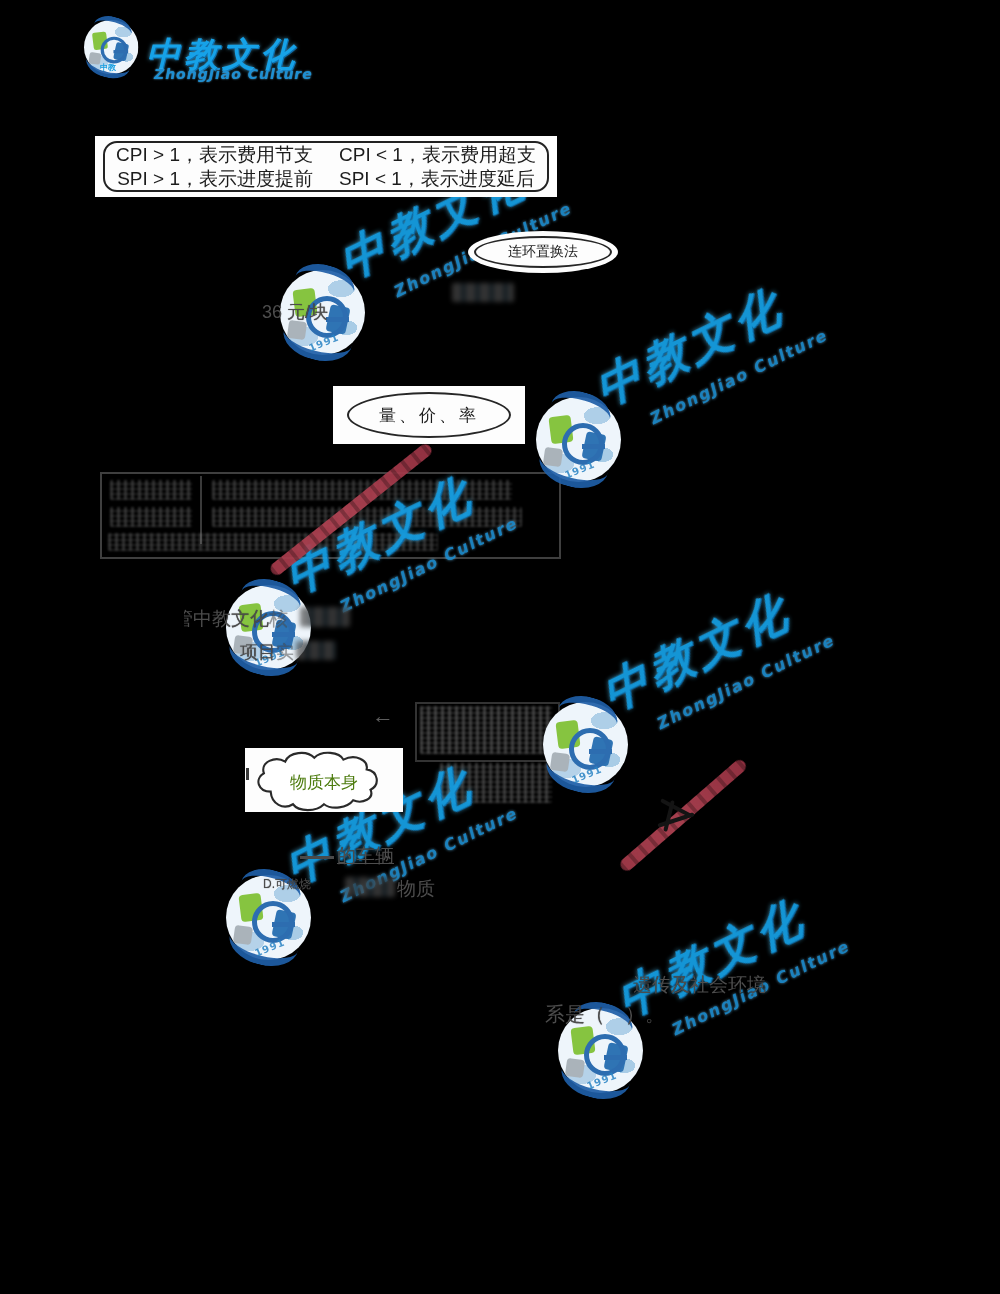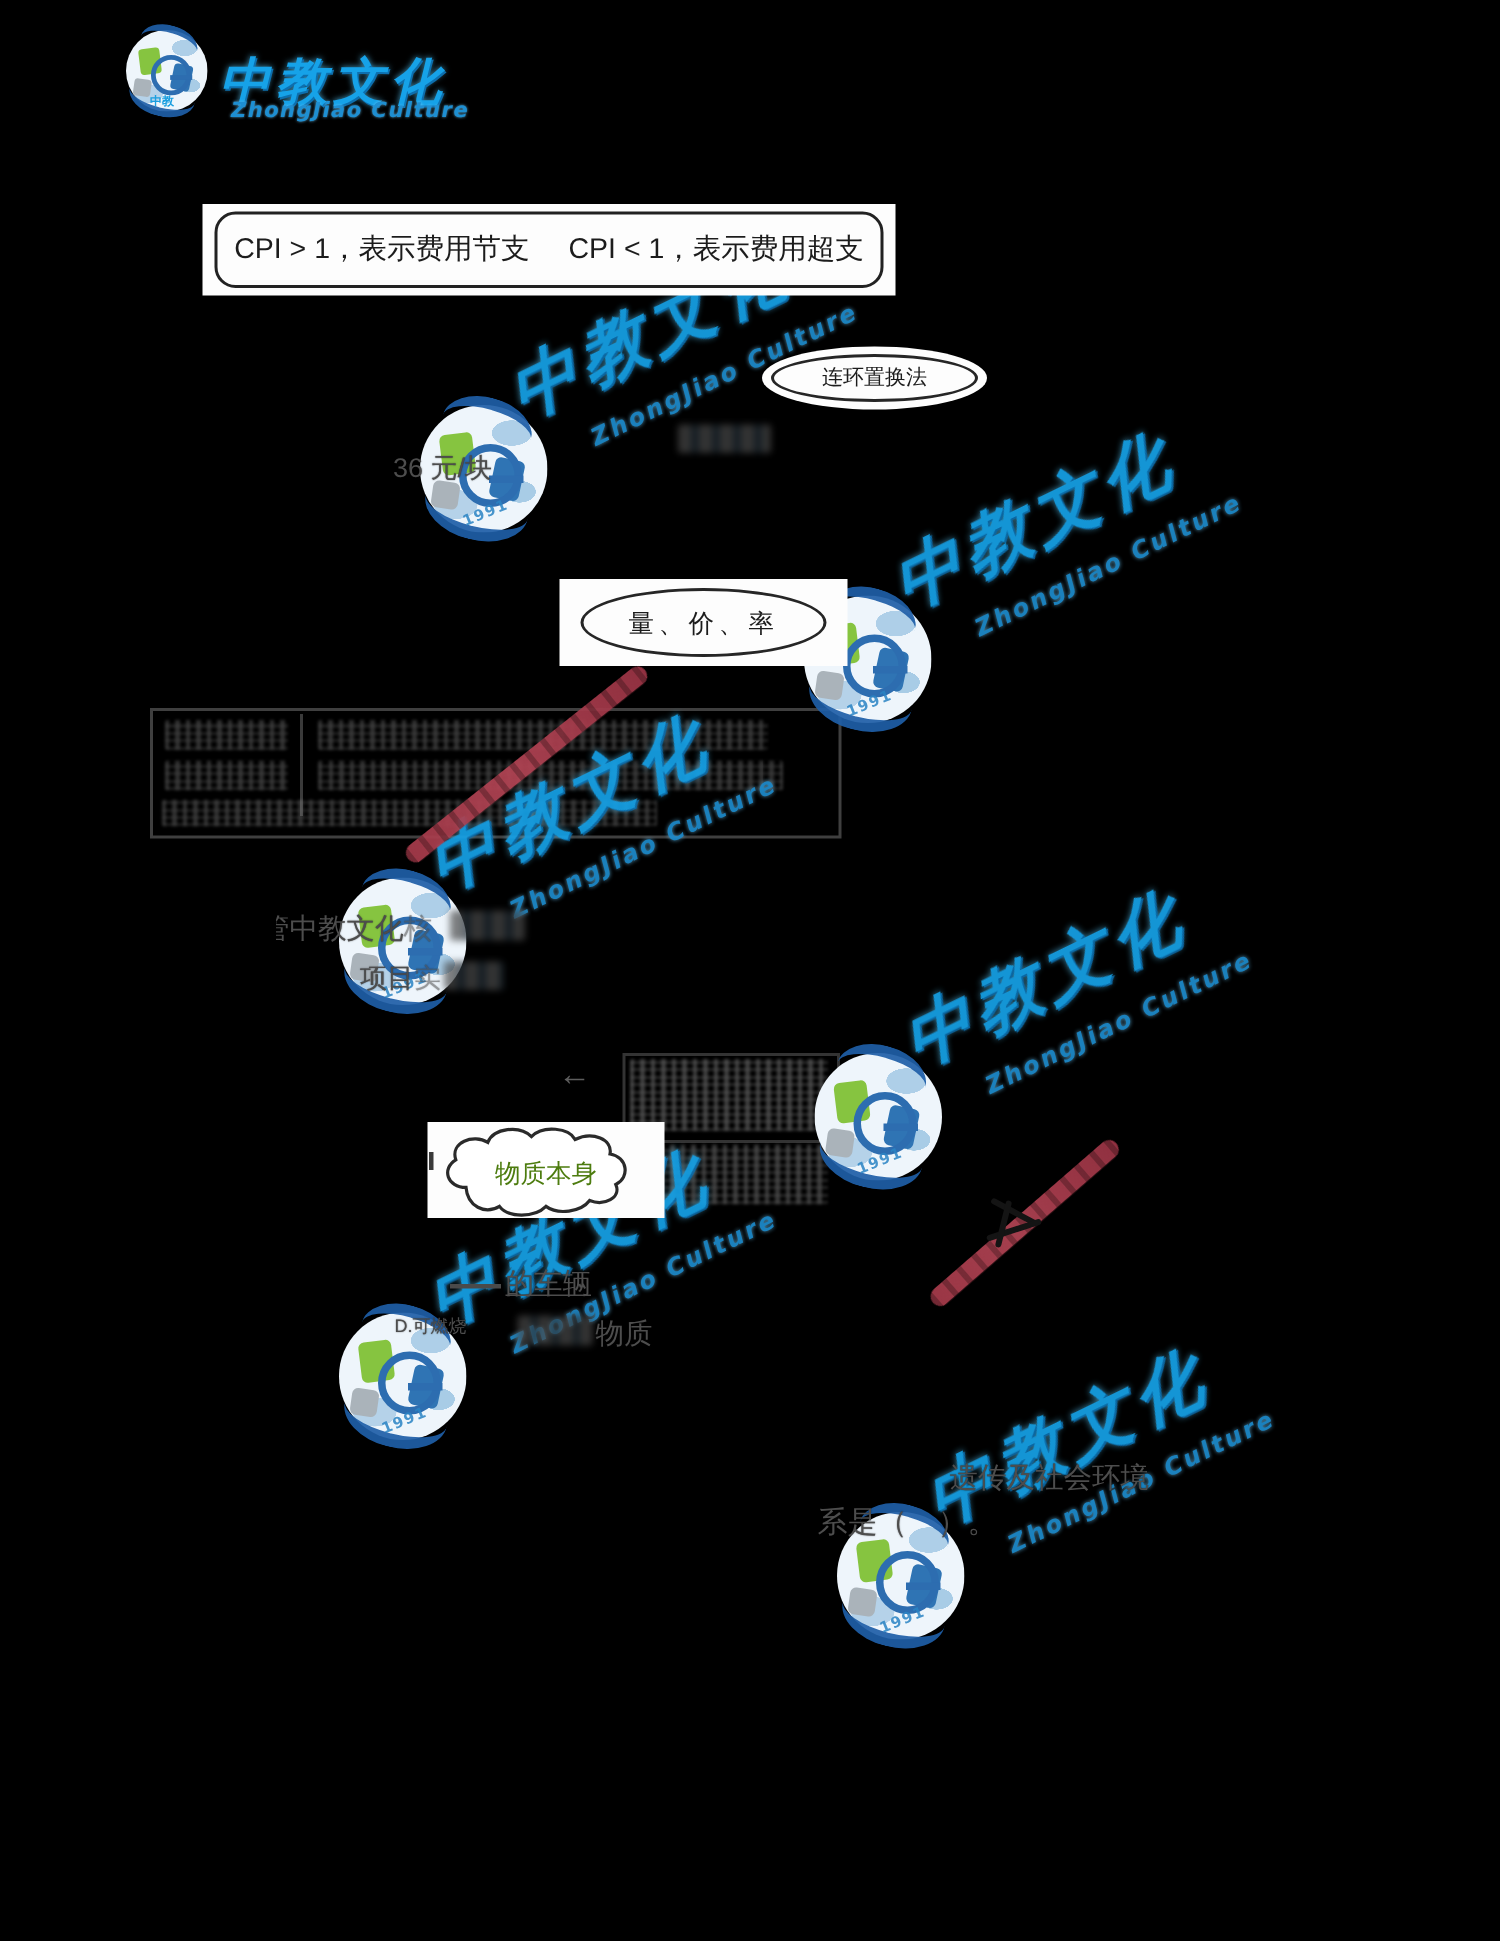--- a/index.html
+++ b/index.html
@@ -36,21 +36,21 @@
     transform:rotate(-22deg);opacity:.85;letter-spacing:1px;}
 
   
   .hdr-big{position:absolute;font:italic 700 34px "DejaVu Sans",sans-serif;color:#16a2e8;
     letter-spacing:4px;text-shadow:1px 1px 0 #0d6fae,0 0 4px rgba(90,205,255,.8);filter:blur(.3px);white-space:nowrap;}
   .hdr-script{position:absolute;font:italic 700 14px "DejaVu Sans",sans-serif;color:#1e8fd2;
     letter-spacing:1px;text-shadow:0 0 2px rgba(110,205,255,.8);white-space:nowrap;}
   .hdr-tiny{position:absolute;font:700 8px "DejaVu Sans",sans-serif;color:#1b9fe0;}
 
   
-  .panel{position:absolute;background:#fdfdfd;z-index:3;margin-left:40px;}
+  .panel{position:absolute;background:#fdfdfd;z-index:3;}
   .roundbox{position:absolute;border:2.5px solid #222;border-radius:14px;
     display:flex;flex-direction:column;justify-content:center;gap:1px;}
   .cpiline{display:flex;justify-content:center;gap:26px;font-size:19px;color:#1c1c1c;line-height:23px;}
   .sqbox{position:absolute;border:2px solid #1f1f1f;font-size:17px;color:#1c1c1c;
     display:flex;align-items:center;justify-content:center;white-space:nowrap;}
   .oval{position:absolute;border:2px solid #262626;border-radius:50%;
     display:flex;align-items:center;justify-content:center;color:#1c1c1c;white-space:nowrap;}
 
   
   .darkbox{position:absolute;border:2.5px solid #3f3f3f;z-index:1;}
@@ -187,20 +187,24 @@
     <div class="wm-script" style="left:115px;top:118px;">ZhongJiao Culture</div>
     <div class="wm-year" style="left:28px;top:172px;">1991</div>
   </div>
 
   <div class="panel" style="left:95px;top:136px;width:462px;height:61px;">
     <div class="roundbox" style="left:8px;top:5px;width:442px;height:47px;">
       <div class="cpiline">
         <span>CPI &gt; 1，表示费用节支</span>
         <span>CPI &lt; 1，表示费用超支</span>
       </div>
+      <div class="cpiline">
+        <span>SPI &gt; 1，表示进度提前</span>
+        <span>SPI &lt; 1，表示进度延后</span>
+      </div>
     </div>
   </div>
 
   <div class="panel" style="left:468px;top:231px;width:150px;height:42px;border-radius:50%;">
     <div class="oval" style="left:6px;top:5px;width:134px;height:28px;font-size:14px;">连环置换法</div>
   </div>
 
   <div class="blurblk" style="left:452px;top:283px;width:62px;height:19px;"></div>
   <div class="frag" style="left:262px;top:300px;font-size:18px;">36 元/块</div>
 

